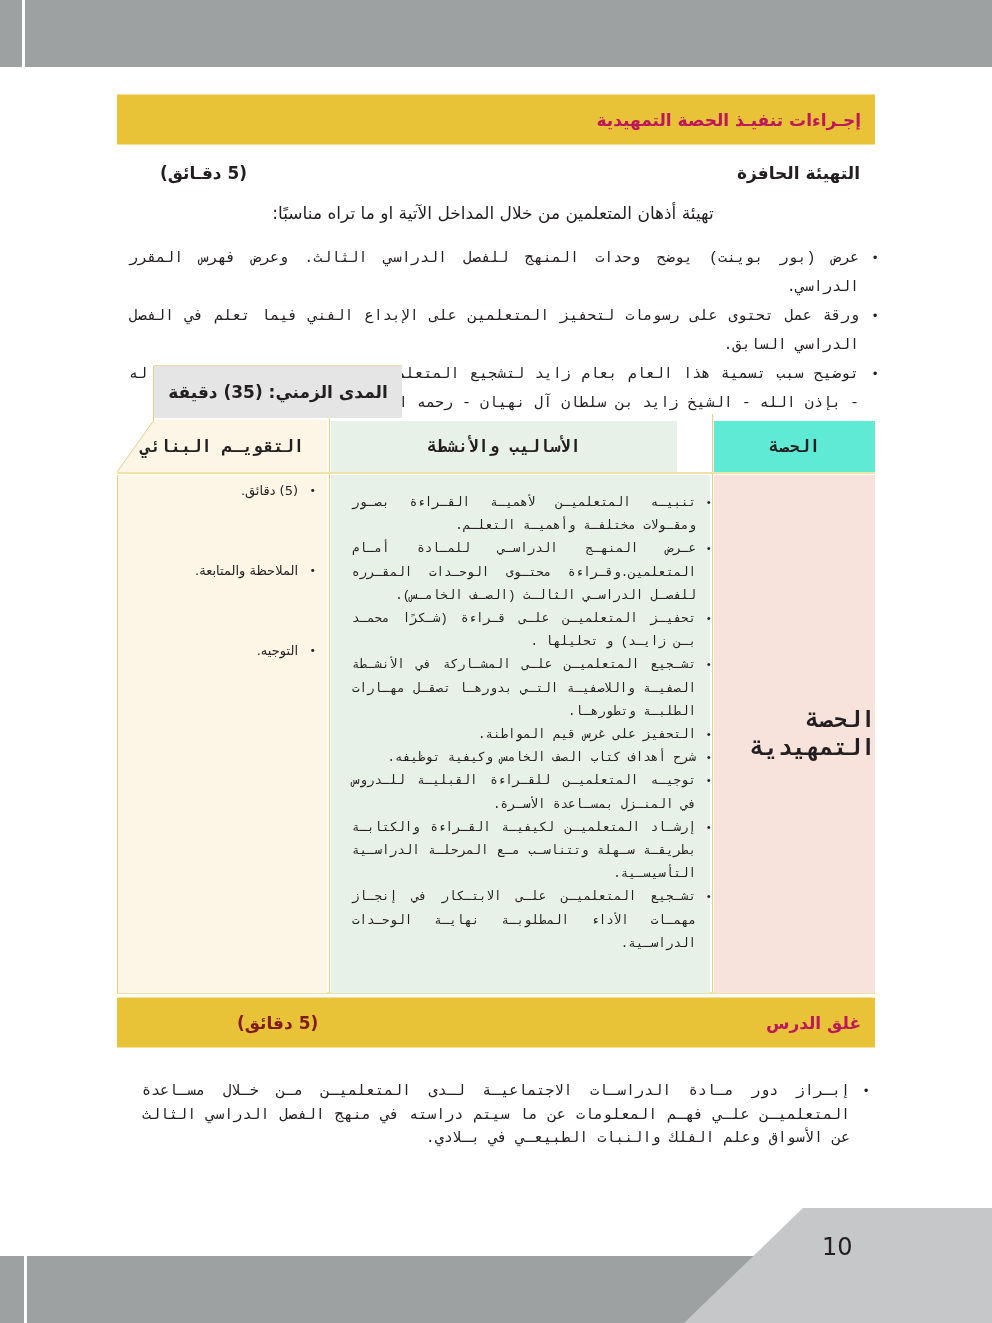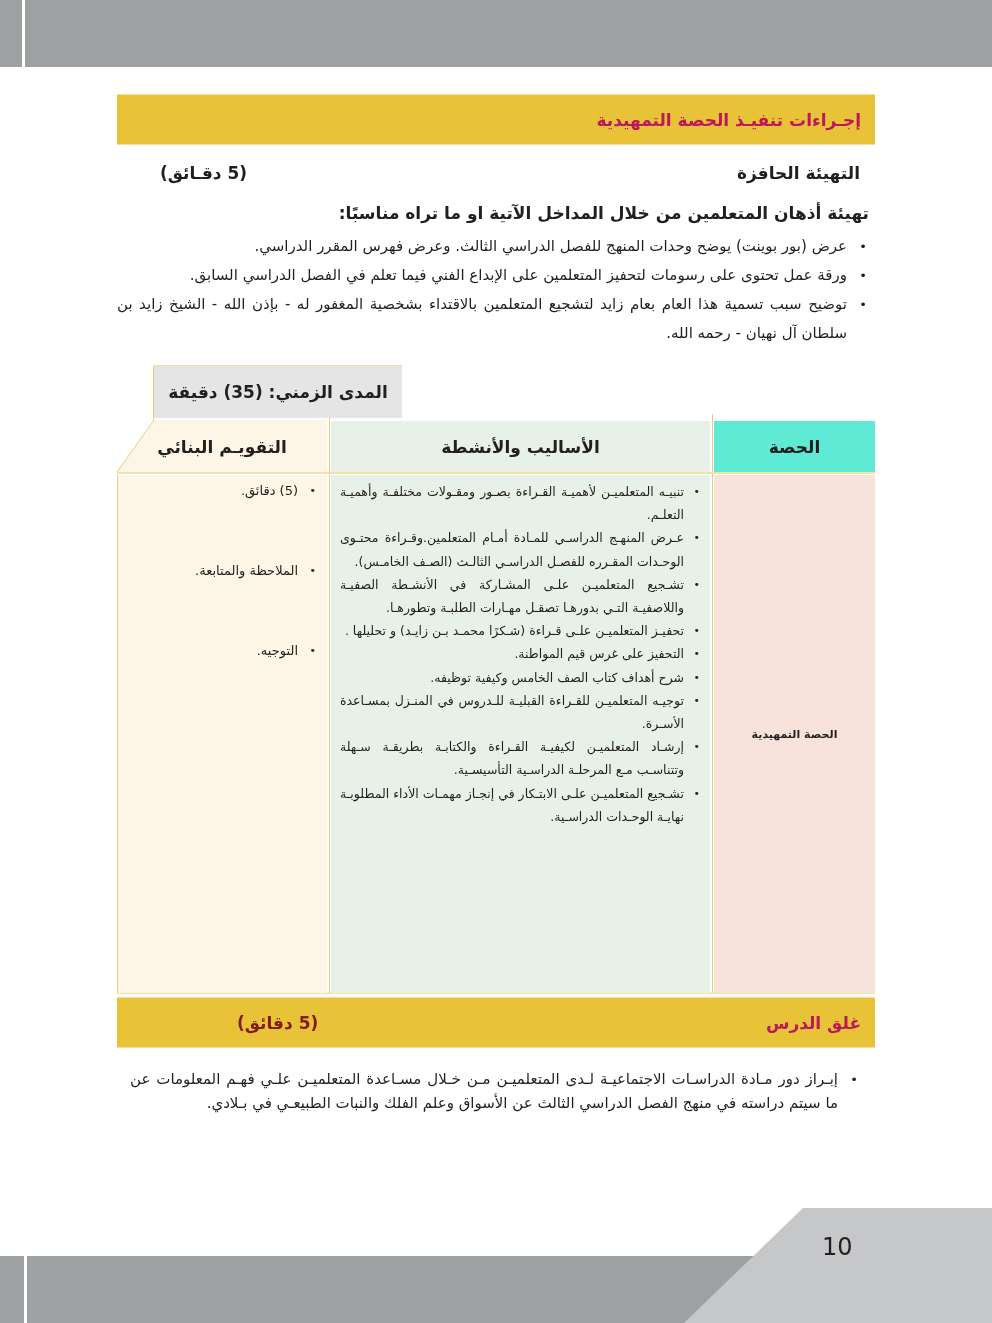--- a/index.html
+++ b/index.html
@@ -27,52 +27,52 @@
       direction: rtl; box-sizing: border-box;
       display: flex; align-items: center; justify-content: space-between;
       padding: 0 14px 0 0;
     }
     .banner .title { font-weight: bold; font-size: 17px; color: #be185d; }
     .banner .dur { font-weight: bold; font-size: 17px; color: #7f1d1d; margin-left: 120px; }
     .banner1 { top: 94px; }
     .banner2 { top: 997px; }
 
     .sub-head { position: absolute; top: 163px; left: 160px; width: 700px; direction: rtl; display: flex; justify-content: space-between; font-weight: bold; font-size: 17px; }
-    .intro-title { position: absolute; top: 203px; left: 117px; width: 752px; font-weight: bold; font-size: 17px; direction: rtl; text-align: right; }
+    .intro-title { position: absolute; top: 203px; left: 117px; width: 752px; font-weight: normal; font-size: 17px; direction: rtl; text-align: center; }
 
-    .bullets { position: absolute; direction: rtl; text-align: justify; margin: 0; padding: 0; list-style: none; }
+    .bullets { position: absolute; direction: rtl; text-align: justify; margin: 12px; padding: 0; list-style: none; font-family: Liberation Mono, monospace; }
     .bullets li { position: relative; padding-right: 22px; font-size: 15px; line-height: 29px; }
     .bullets li::before { content: "•"; position: absolute; right: 2px; top: 0; font-size: 13px; }
     .intro-bullets { top: 232px; left: 117px; width: 752px; }
 
     
     .duration-box {
       position: absolute; left: 154px; top: 365px; width: 248px; height: 52px;
       background: #e5e5e5; direction: rtl; display: flex; align-items: center; justify-content: center;
       font-weight: bold; font-size: 17px;
       border-top: 1px solid #f0df9a;
     }
     .duration-line { position: absolute; left: 153px; top: 366px; width: 1px; height: 55px; background: #e6cf7d; }
     .trapezoid {
       position: absolute; left: 117px; top: 420px; width: 210px; height: 52px;
       background: #fdf6e6;
       clip-path: polygon(37px 0, 210px 0, 210px 52px, 0 52px);
     }
     .trap-edge { position: absolute; left: 117px; top: 420px; width: 40px; height: 52px; }
 
-    .hdr-cell, .body-cell { position: absolute; box-sizing: border-box; }
+    .hdr-cell, .body-cell { position: absolute; box-sizing: border-box; font-family: Liberation Mono, monospace; }
     .hdr-cell { top: 421px; height: 51px; display: flex; align-items: center; justify-content: center; font-weight: bold; font-size: 17px; direction: rtl; }
     .hdr-eval { left: 117px; width: 210px; }
-    .hdr-acts { left: 331px; width: 379px; background: #e8f1e7; }
+    .hdr-acts { left: 331px; width: 346px; background: #e8f1e7; }
     .hdr-lesson { left: 714px; width: 161px; background: #5eead4; }
 
     .body-cell { top: 475px; height: 518px; }
     .body-eval { left: 117px; width: 210px; background: #fdf6e6; border-left: 1px solid #e6cf7d; }
     .body-acts { left: 331px; width: 379px; background: #e8f1e7; }
-    .body-lesson { left: 714px; width: 161px; background: #f8e3dc; display: flex; align-items: center; justify-content: center; font-weight: bold; font-size: 11px; direction: rtl; }
+    .body-lesson { left: 714px; width: 161px; background: #f8e3dc; display: flex; align-items: center; justify-content: center; font-weight: bold; font-size: 23px; direction: rtl; }
 
     .vline { position: absolute; width: 1px; background: #e6cf7d; }
     .hline { position: absolute; height: 2px; background: #f0e2a8; }
 
     .acts-list { top: 480px; left: 340px; width: 362px; }
     .acts-list li { font-size: 12.5px; line-height: 23.2px; padding-right: 18px; }
     .acts-list li::before { font-size: 11px; }
 
     .eval-list { position: absolute; left: 130px; width: 190px; top: 480px; direction: rtl; list-style: none; margin: 0; padding: 0; }
     .eval-list li { position: relative; padding-right: 22px; font-size: 13px; line-height: 22px; }
@@ -135,22 +135,22 @@
 
 <div class="body-cell body-eval"></div>
 <div class="body-cell body-acts"></div>
 <div class="body-cell body-lesson">
   <span>الحصة التمهيدية</span>
 </div>
 
 <ul class="bullets acts-list">
   <li>تنبيـه المتعلميـن لأهميـة القـراءة بصـور ومقـولات مختلفـة وأهميـة التعلـم.</li>
   <li>عـرض المنهـج الدراسـي للمـادة أمـام المتعلمين.وقـراءة محتـوى الوحـدات المقـرره للفصـل الدراسـي الثالـث (الصـف الخامـس).</li>
+  <li>تحفيـز المتعلميـن علـى قـراءة (شـكرًا محمـد بـن زايـد) و تحليلها .</li>
   <li>تشـجيع المتعلميـن علـى المشـاركة في الأنشـطة الصفيـة واللاصفيـة التـي بدورهـا تصقـل مهـارات الطلبـة وتطورهـا.</li>
-  <li>تحفيـز المتعلميـن علـى قـراءة (شـكرًا محمـد بـن زايـد) و تحليلها .</li>
   <li>التحفيز على غرس قيم المواطنة.</li>
   <li>شرح أهداف كتاب الصف الخامس وكيفية توظيفه.</li>
   <li>توجيـه المتعلميـن للقـراءة القبليـة للـدروس في المنـزل بمسـاعدة الأسـرة.</li>
   <li>إرشـاد المتعلميـن لكيفيـة القـراءة والكتابـة بطريقـة سـهلة وتتناسـب مـع المرحلـة الدراسـية التأسيسـية.</li>
   <li>تشـجيع المتعلميـن علـى الابتـكار في إنجـاز مهمـات الأداء المطلوبـة نهايـة الوحـدات الدراسـية.</li>
 </ul>
 
 <ul class="eval-list">
   <li class="e0">(5) دقائق.</li>
   <li class="e1">الملاحظة والمتابعة.</li>

